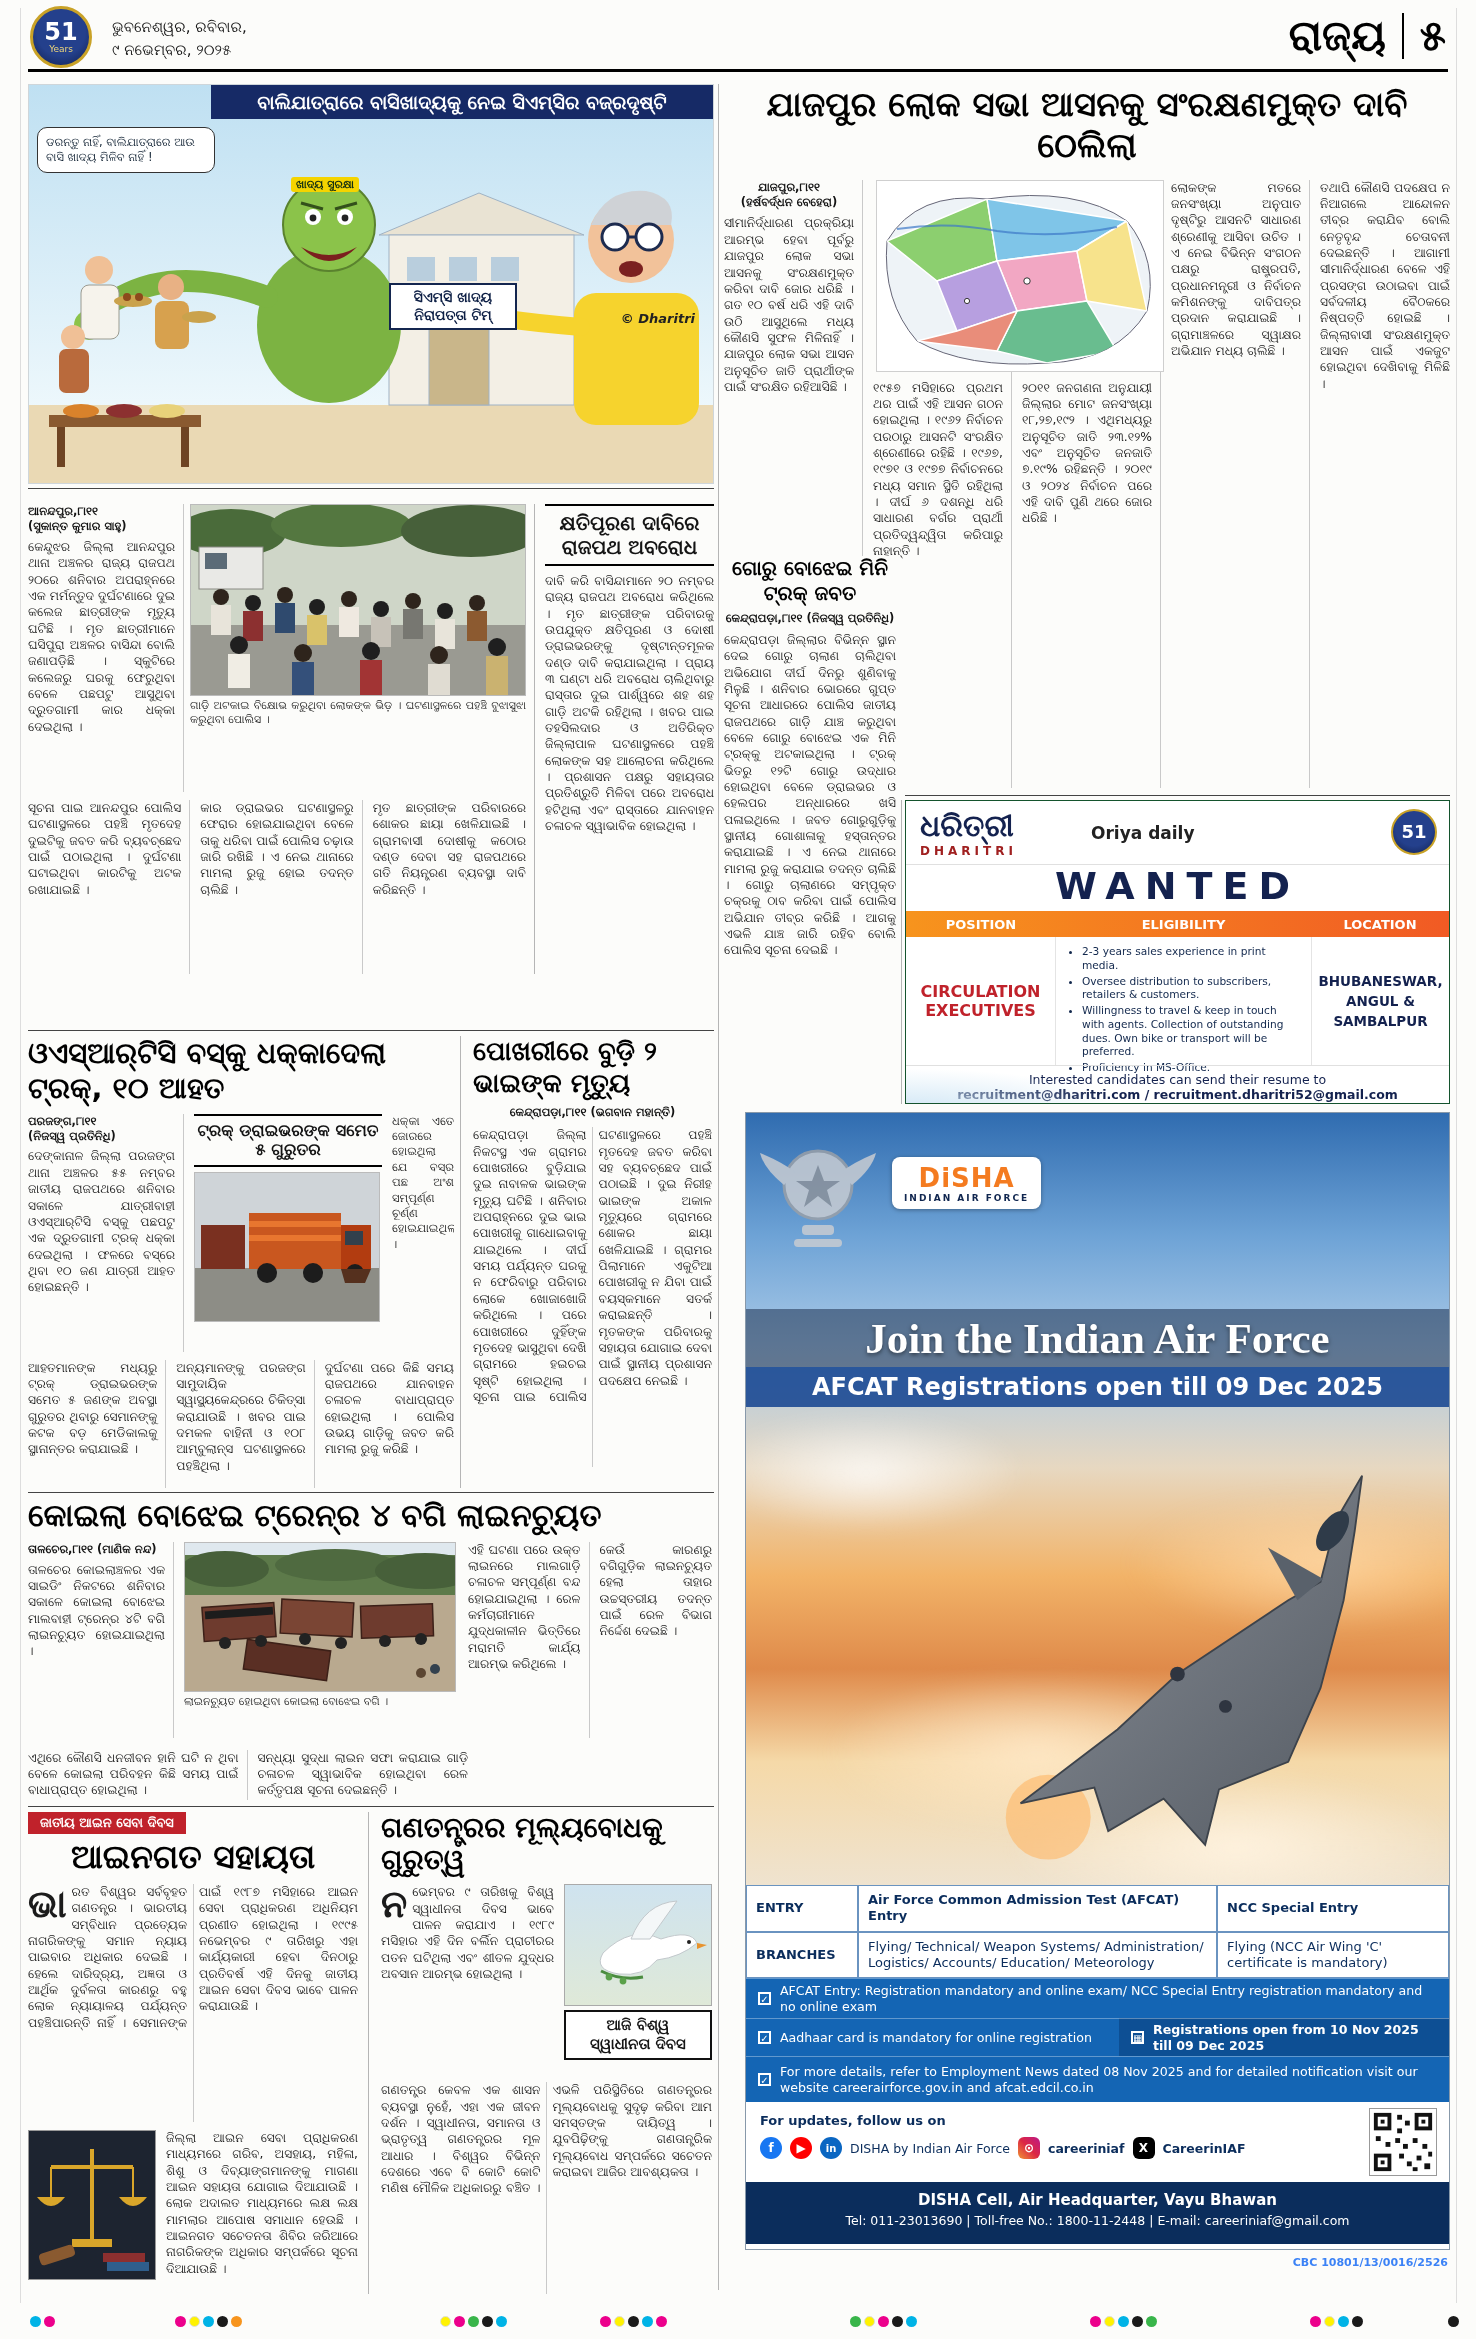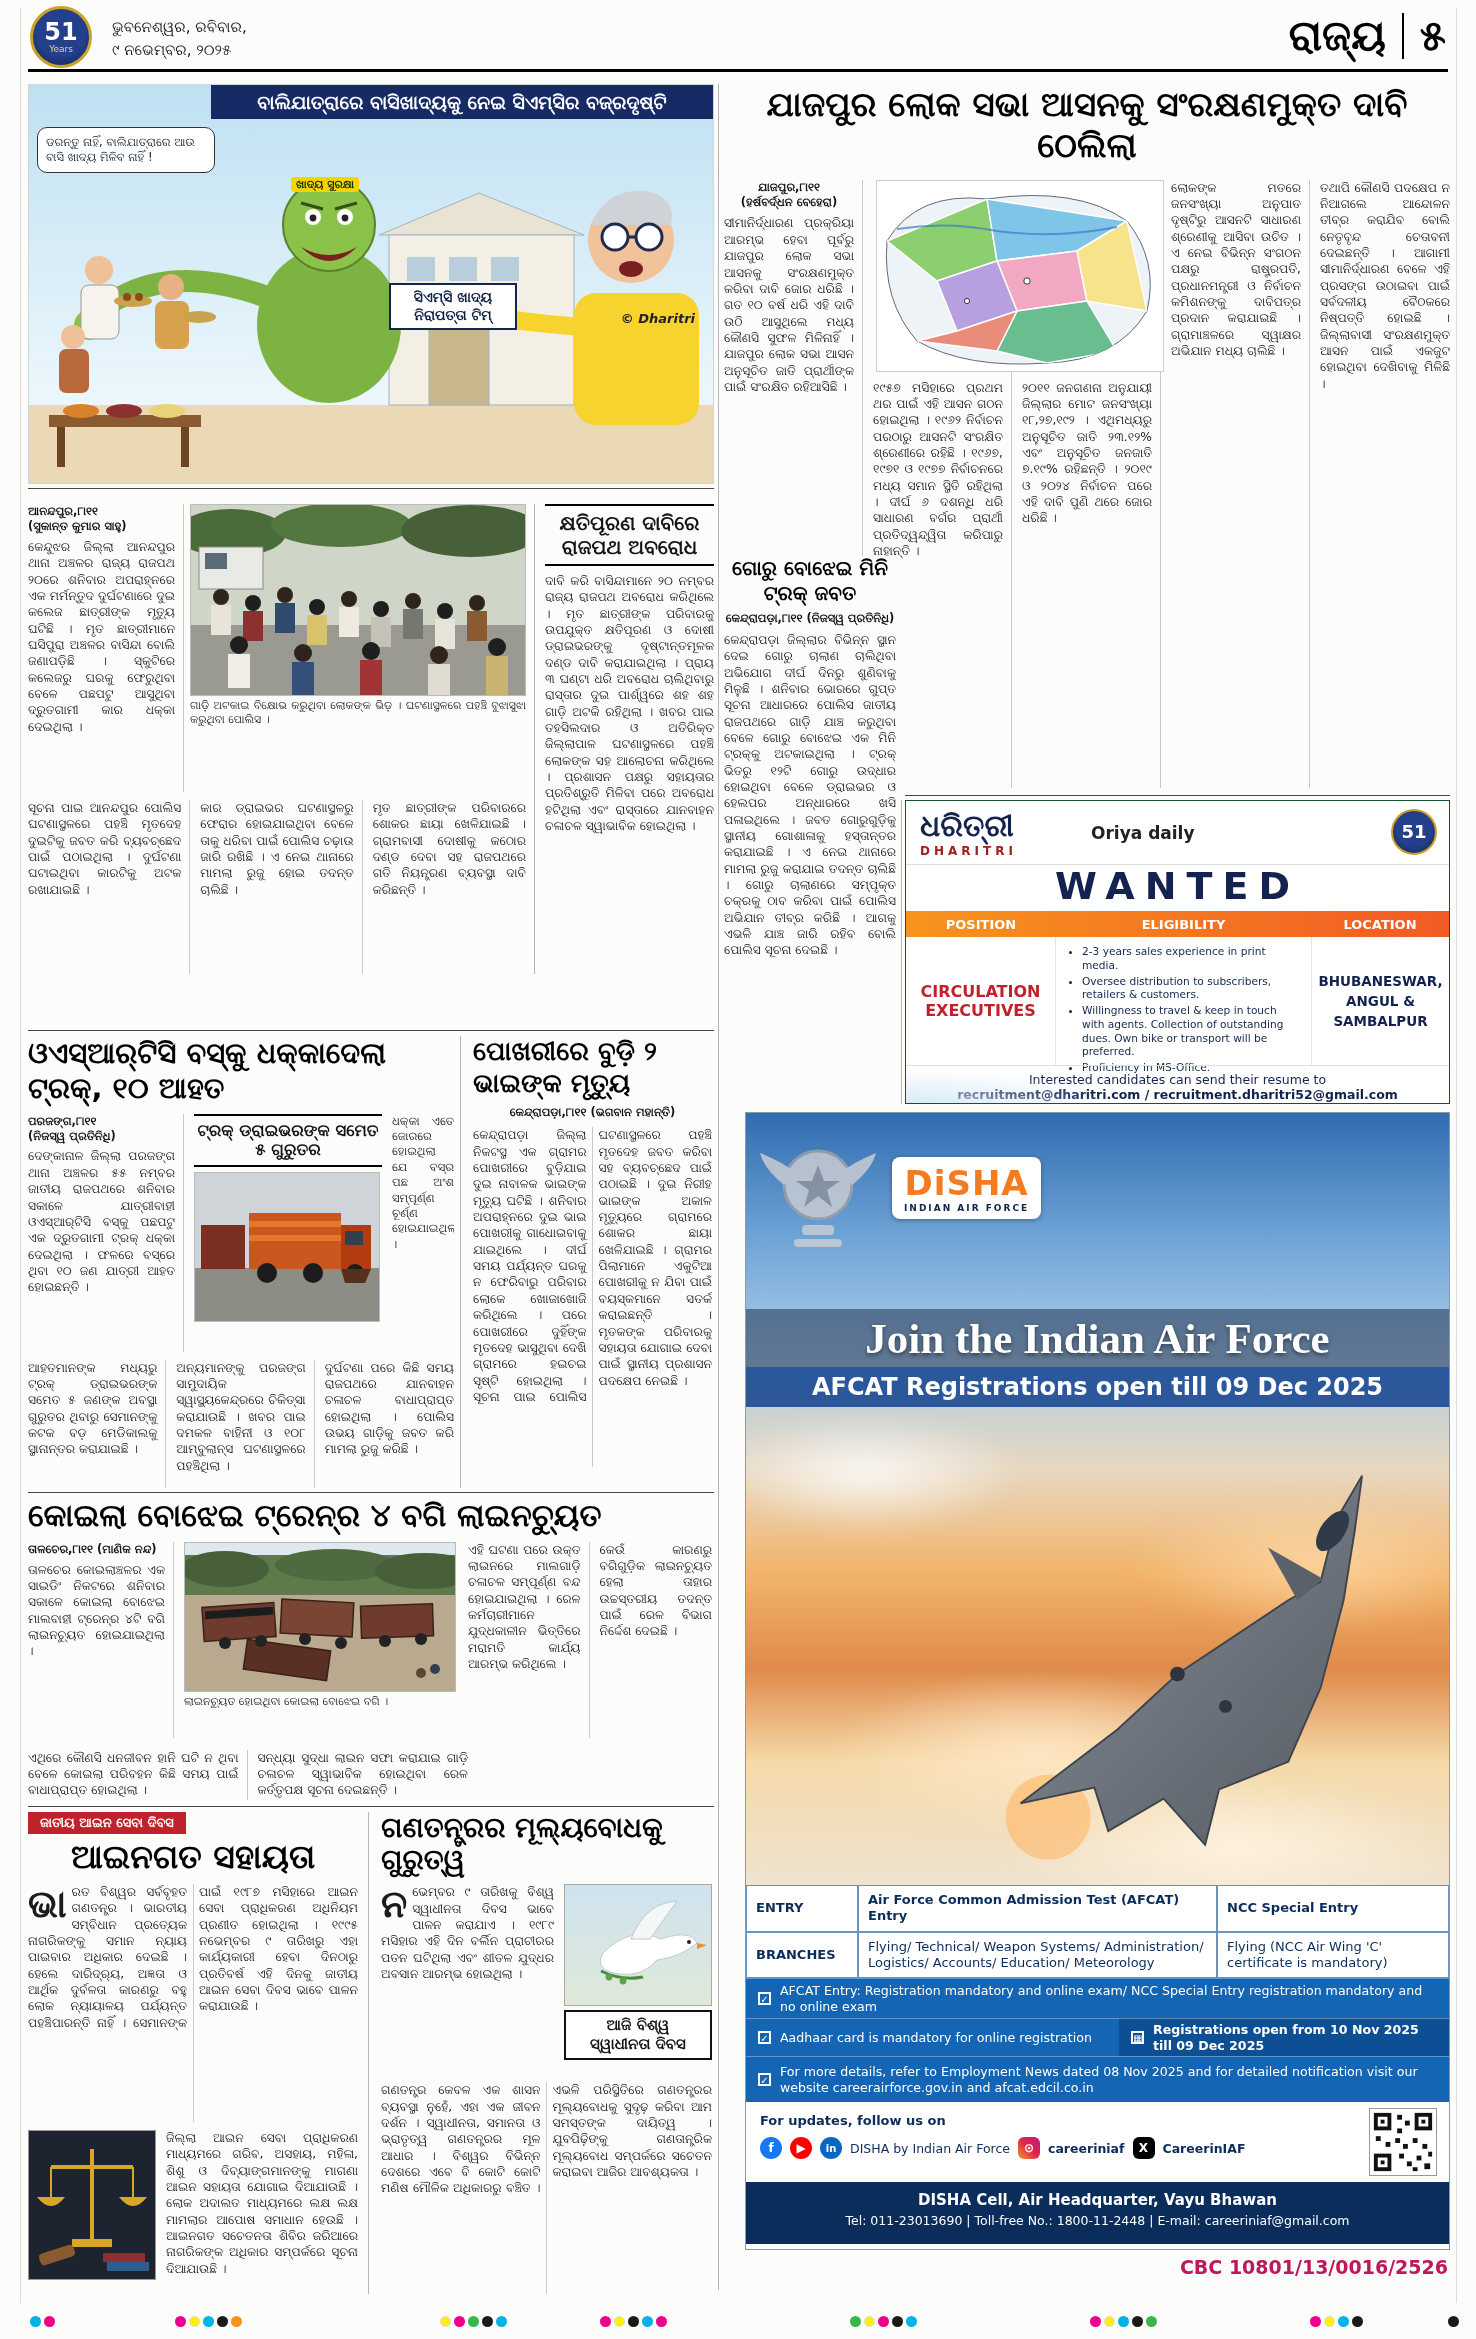--- a/index.html
+++ b/index.html
@@ -499,21 +499,21 @@
 
       <svg width="120" height="130" viewBox="0 0 120 130" style="position:absolute;left:12px;top:16px;opacity:.85;">
         <circle cx="60" cy="56" r="34" fill="#c8ccd2" stroke="#9aa0a8" stroke-width="3"></circle>
         <path d="M26,56 Q6,40 2,24 Q26,34 38,44 Z" fill="#c8ccd2"></path>
         <path d="M94,56 Q114,40 118,24 Q94,34 82,44 Z" fill="#c8ccd2"></path>
         <polygon points="60,36 66,52 82,52 69,61 74,78 60,67 46,78 51,61 38,52 54,52" fill="#8d939c"></polygon>
         <rect x="44" y="96" width="32" height="10" rx="4" fill="#c8ccd2"></rect>
         <rect x="36" y="110" width="48" height="8" rx="4" fill="#c8ccd2"></rect>
       </svg>
       <div class="disha-box">
-        <div style="font-size:34px;font-weight:bold;color:#f47b20;letter-spacing:1px;">DiSHA</div>
+        <div style="font-size:26px;font-weight:bold;color:#f47b20;letter-spacing:1px;">DiSHA</div>
         <div style="font-size:9px;font-weight:bold;color:#10264f;letter-spacing:2px;">INDIAN AIR FORCE</div>
       </div>
       <div class="join-band">Join the Indian Air Force</div>
       <div class="afcat-band">AFCAT Registrations open till 09 Dec 2025</div>
 
       <svg width="560" height="480" viewBox="0 0 560 520" style="position:absolute;right:10px;bottom:-6px;">
         <defs>
             <linearGradient id="jetg" x1="0" y1="0" x2="1" y2="1">
               <stop offset="0" stop-color="#8a9099"></stop>
               <stop offset="1" stop-color="#555b63"></stop>
@@ -597,21 +597,21 @@
             <rect x="60" y="44" width="4" height="5"></rect>
         </g>
       </svg>
     </div>
 
     <div class="af-footer">
       <div style="font-weight:bold;font-size:15px;">DISHA Cell, Air Headquarter, Vayu Bhawan</div>
       <div style="font-size:12.5px;margin-top:4px;">Tel: 011-23013690  |  Toll-free No.: 1800-11-2448  |  E-mail: careeriniaf@gmail.com</div>
     </div>
   </div>
-  <div class="abs" style="right:28px;top:2256px;font-size:19px;font-weight:bold;color:#be185d;">CBC 10801/13/0016/2526</div>
+  <div class="abs" style="right:28px;top:2256px;font-size:11px;font-weight:bold;color:#3b82f6;">CBC 10801/13/0016/2526</div>
 
   <div class="hr" style="left:28px;top:488px;width:686px;"></div>
   <div class="hr" style="left:28px;top:1030px;width:686px;"></div>
   <div class="hr" style="left:28px;top:1492px;width:686px;"></div>
   <div class="hr" style="left:28px;top:1806px;width:686px;"></div>
   <div class="hr" style="left:905px;top:795px;width:545px;"></div>
   <div class="vr" style="left:718px;top:84px;height:2206px;"></div>
   <div class="vr" style="left:901px;top:800px;height:304px;"></div>
   <div class="vr" style="left:20px;top:8px;height:2295px;background:#ddd;"></div>
   <div class="vr" style="left:1456px;top:8px;height:2295px;background:#ddd;"></div>

